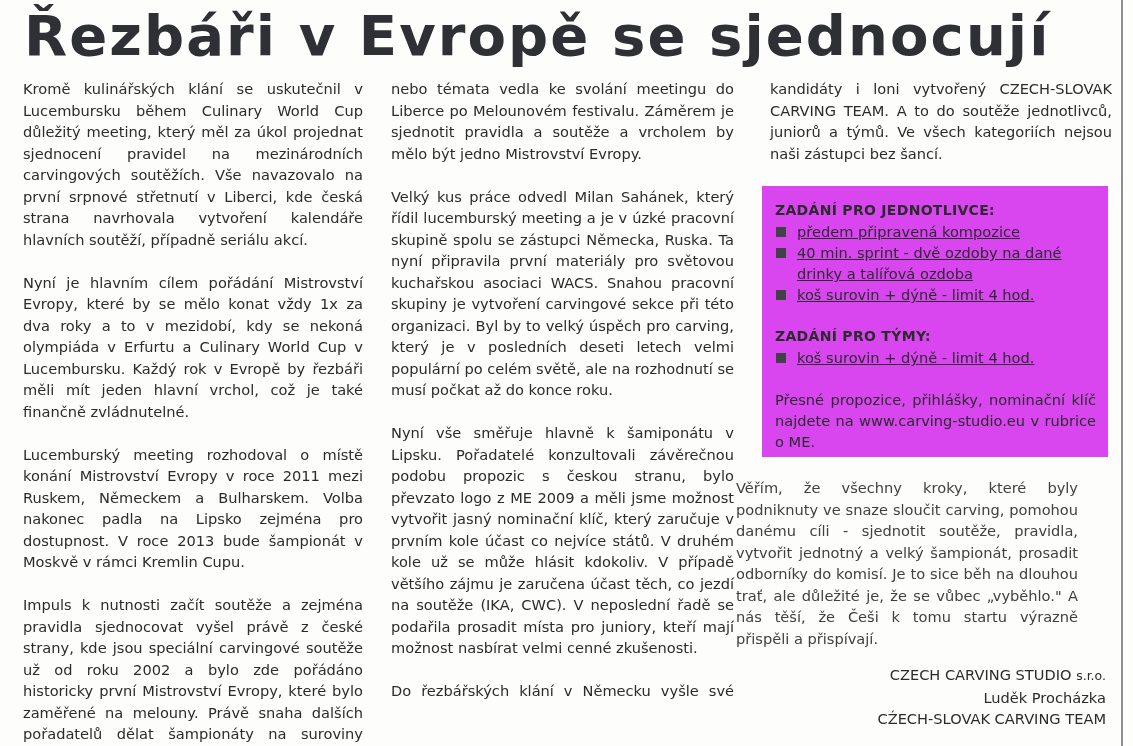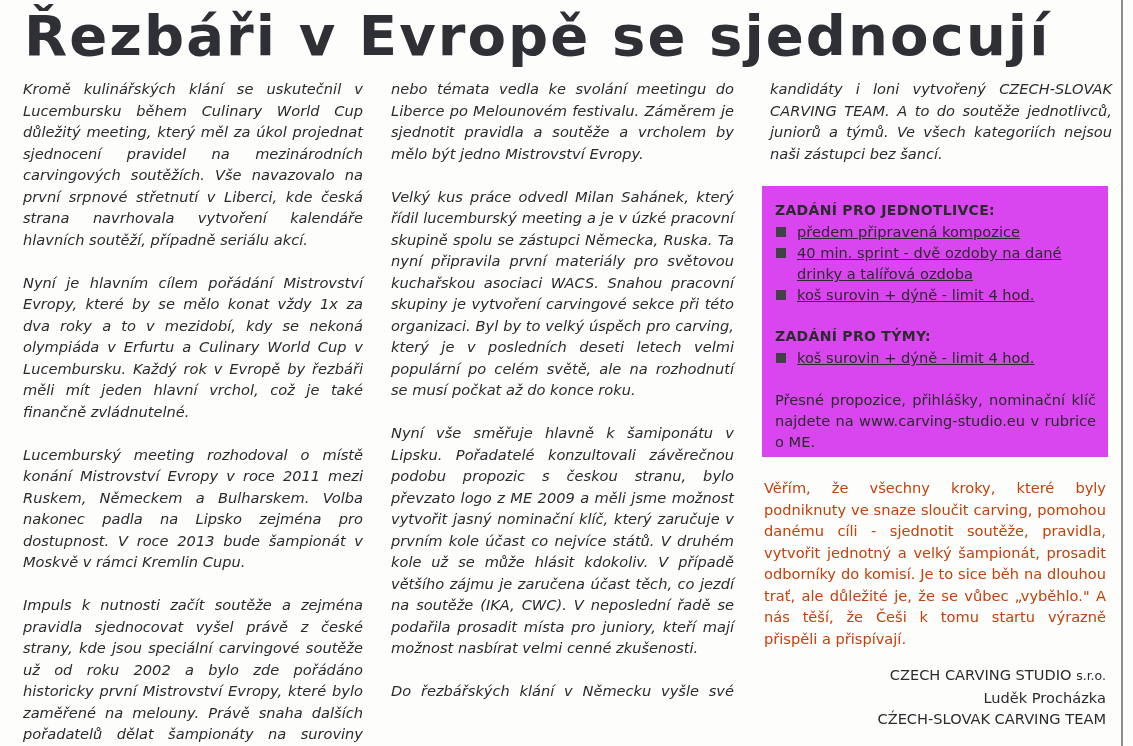--- a/index.html
+++ b/index.html
@@ -15,42 +15,42 @@
     font-size: 55px; letter-spacing: 2px; line-height: 80px;
     color: #2f3036;
     transform: scaleX(1.02); transform-origin: left top;
   }
   .col {
     position: absolute; top: 78px;
     font-size: 14.6px; line-height: 21.5px;
     text-align: justify; hyphens: manual;
     color: #2b2b2d;
   }
-  .col p { margin: 0 0 21.5px 0; font-style: italic; }
+  .col p { margin: 0 0 21.5px 0; }
   .col1 { left: 23px; width: 340px; }
   .col2 { left: 391px; width: 343px; }
   .col3 { left: 764px; width: 342px; margin-left: 6px; }
   .col p.last { text-align-last: justify; }
   .infobox {
     position: absolute; left: 762px; top: 186px; width: 346px; height: 271px;
     background: #d946ef;
     box-sizing: border-box; padding: 14px 12px 0 13px;
     font-size: 14.6px; line-height: 21px; color: #2b2b2d;
   }
   .infobox .heading { font-weight: bold; font-size: 14px; letter-spacing: 0.3px; }
   .infobox ul { list-style: none; margin: 0; padding: 0; text-decoration: underline; }
   .infobox li { position: relative; padding-left: 22px; }
   .infobox li .bullet {
     position: absolute; left: 1px; top: 6px; width: 10px; height: 10px; background: #404248;
   }
   .infobox .spacer { height: 21px; }
   .infobox .note { text-align: justify; }
   .after-box {
-    position: absolute; left: 764px; top: 477px; width: 342px;
-    font-size: 14.6px; line-height: 21.5px; text-align: justify; color: #c2410c;
+    position: absolute; left: 736px; top: 477px; width: 342px;
+    font-size: 14.6px; line-height: 21.5px; text-align: justify; color: #404040;
   }
   .signature {
     position: absolute; right: 27px; top: 664px; text-align: right;
     font-size: 14.6px; line-height: 21.5px; color: #2b2b2d;
   }
   .signature .small { font-size: 12.5px; }
   .edge-line {
     position: absolute; left: 1121px; top: 0; width: 2px; height: 746px; background: #8e8e92;
   }
 </style>

